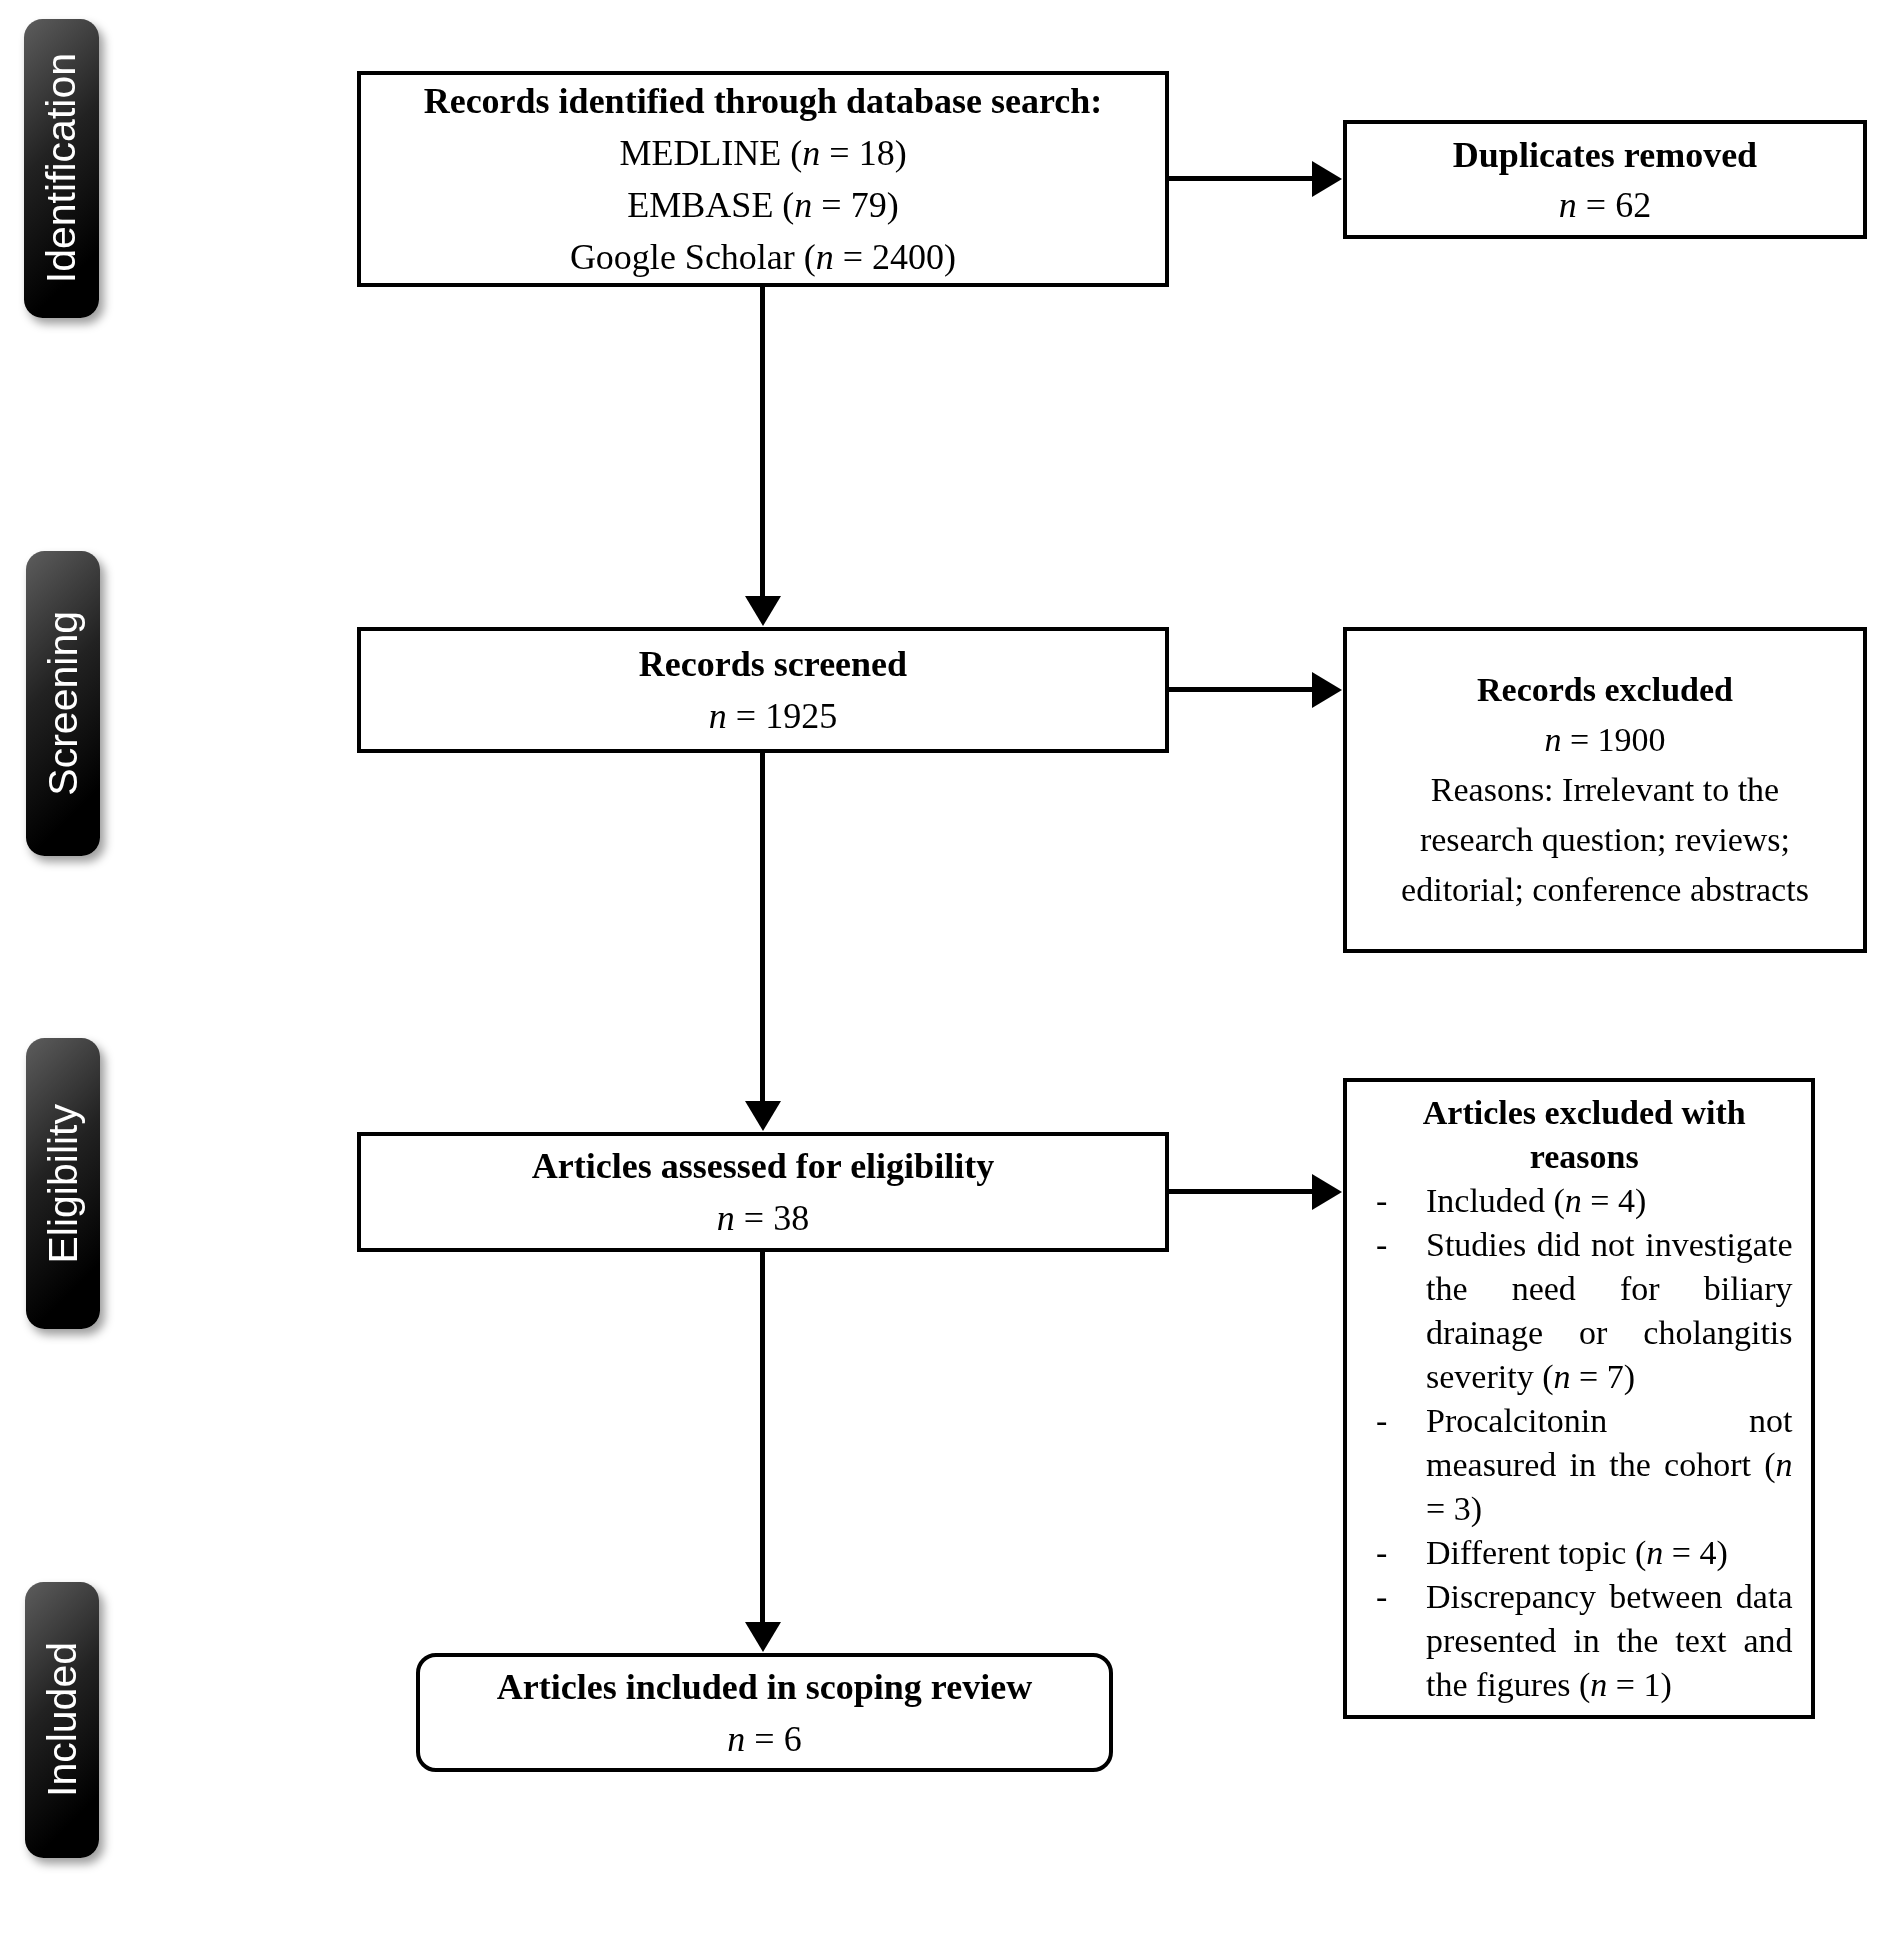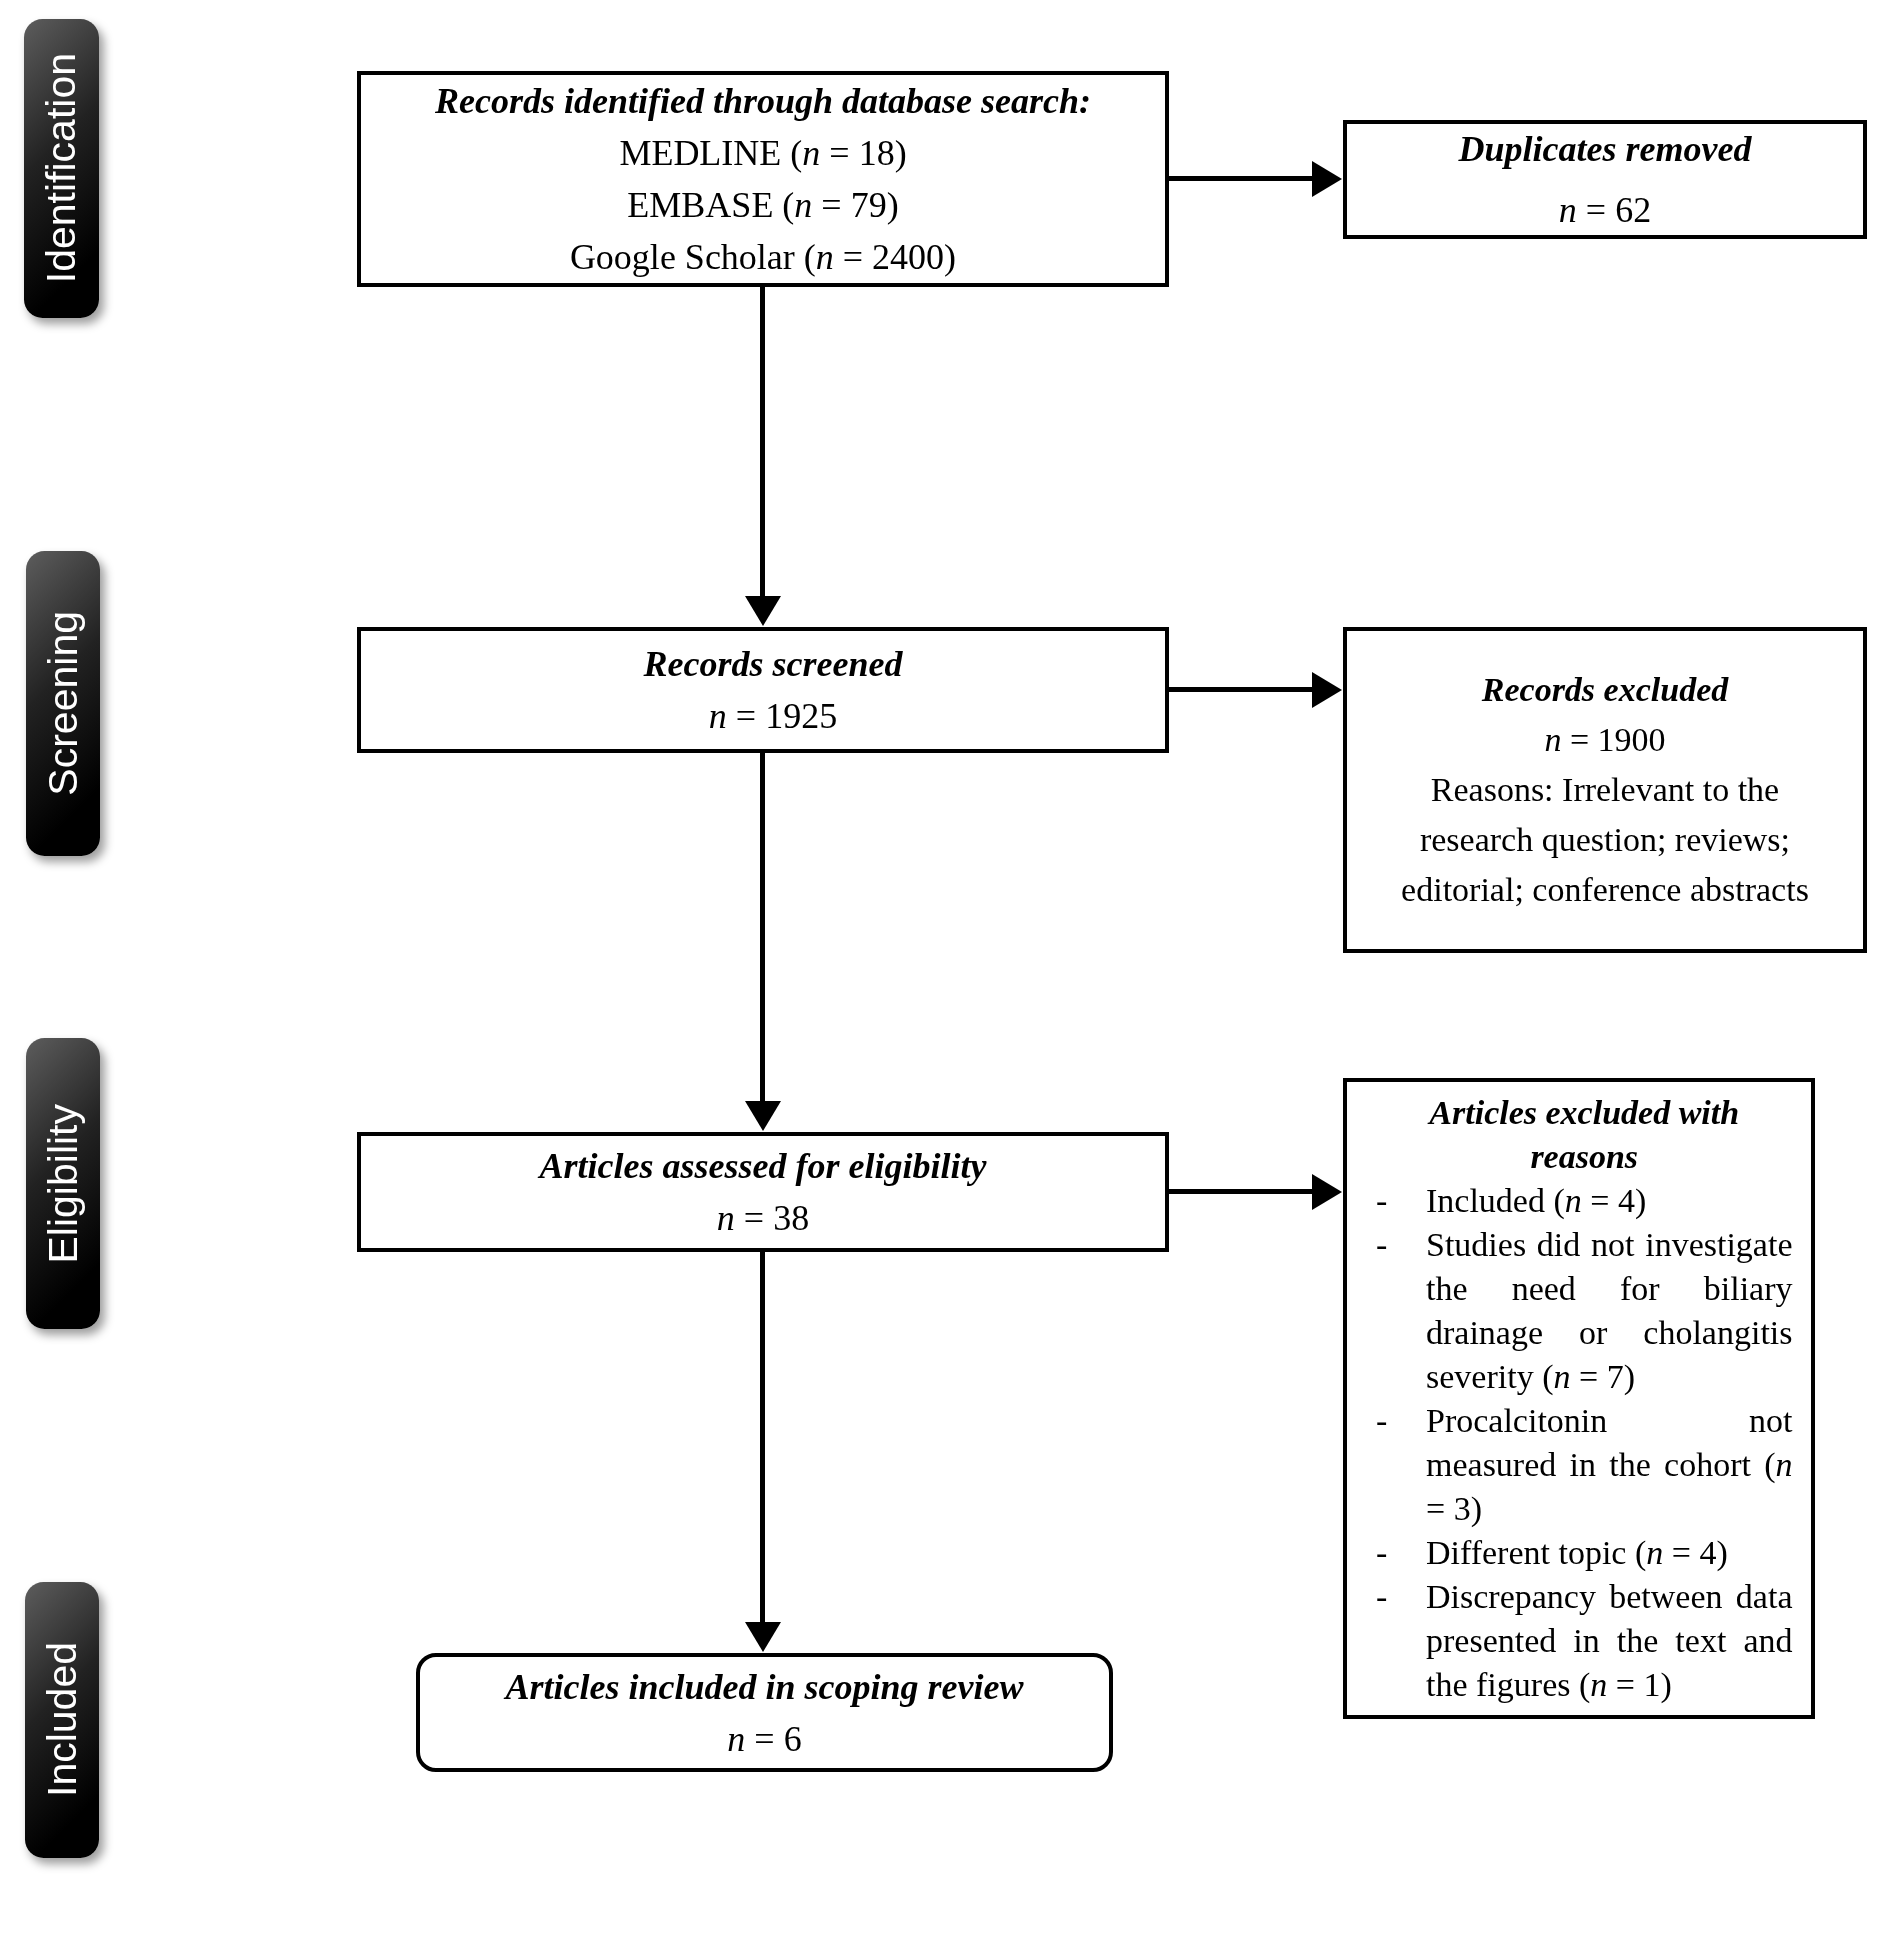--- a/index.html
+++ b/index.html
@@ -19,21 +19,21 @@
     font-size:41px;
   }
   .stage .vtext{writing-mode:vertical-rl;transform:rotate(180deg);white-space:nowrap;}
   
   .box{
     position:absolute;box-sizing:border-box;
     background:#ffffff;border:4px solid #000000;
     text-align:center;
   }
   .center-col{display:flex;flex-direction:column;justify-content:center;}
-  .title{font-weight:bold;font-style:italic;}
+  .title{font-weight:bold;}
   
   .bullets{padding:9.3px 18.5px 9.3px 29px;text-align:left;}
   .li{display:flex;}
   .dash{flex:none;width:50px;}
   .btext{flex:1;text-align:justify;text-justify:inter-word;}
   
   .shaft-v{position:absolute;width:5.3px;background:#000000;}
   .shaft-h{position:absolute;height:5.3px;background:#000000;}
   .head-down{position:absolute;width:0;height:0;
     border-left:18px solid transparent;border-right:18px solid transparent;
@@ -60,21 +60,21 @@
     <span class="vtext">Included</span>
   </div>
 
   <div class="box center-col" style="left:357px;top:71px;width:812px;height:216px;font-size:36px;line-height:52px;">
     <div class="title">Records identified through database search:</div>
     <div class="line"><span>MEDLINE (</span><i>n</i><span> = 18)</span></div>
     <div class="line"><span>EMBASE (</span><i>n</i><span> = 79)</span></div>
     <div class="line"><span>Google Scholar (</span><i>n</i><span> = 2400)</span></div>
   </div>
 
-  <div class="box center-col" style="left:1343px;top:120px;width:524px;height:119px;font-size:36px;line-height:50px;justify-content:space-between;">
+  <div class="box center-col" style="left:1343px;top:120px;width:524px;height:119px;font-size:36px;line-height:50px;">
     <div class="title">Duplicates removed</div>
     <div class="line"><i>n</i><span> = 62</span></div>
   </div>
 
   <div class="box center-col" style="left:357px;top:627px;width:812px;height:126px;font-size:36px;line-height:52px;padding-left:20px;">
     <div class="title">Records screened</div>
     <div class="line"><i>n</i><span> = 1925</span></div>
   </div>
 
   <div class="box center-col" style="left:1343px;top:627px;width:524px;height:326px;font-size:34px;line-height:50px;">

